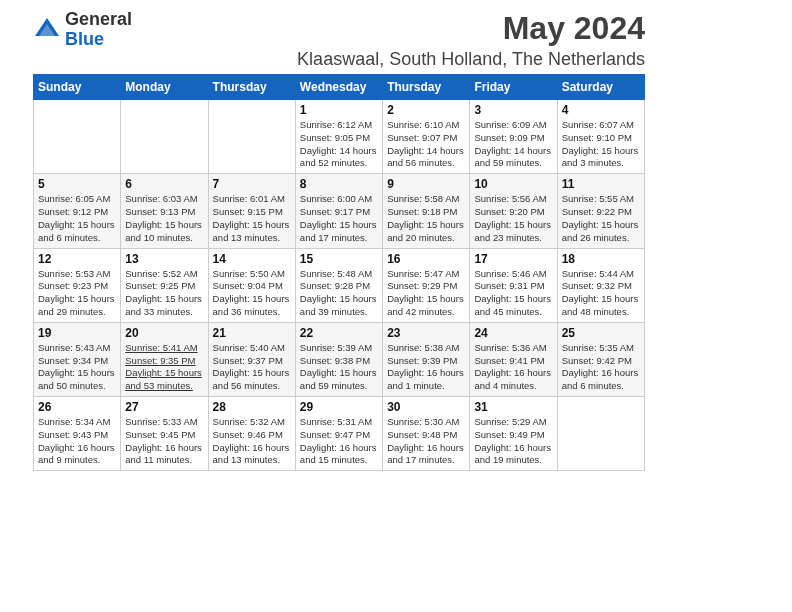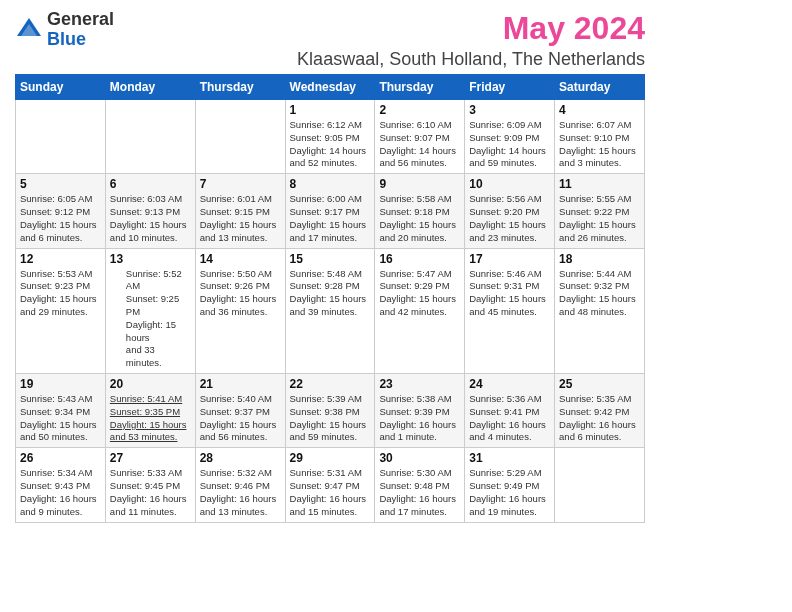--- a/index.html
+++ b/index.html
@@ -4,21 +4,21 @@
   <style>
     * { box-sizing: border-box; margin: 0; padding: 0; }
     body {
       font-family: Arial, sans-serif;
       background: #fff;
       width: 792px;
       min-height: 612px;
     }
     .page {
       width: 660px;
-      padding: 10px 15px 15px 15px;
+      padding: 10px 15px 15px 33px;
     }
     .header {
       display: flex;
       justify-content: space-between;
       align-items: flex-start;
       margin-bottom: 4px;
     }
     .logo {
       display: flex;
       align-items: center;
@@ -34,21 +34,21 @@
     .logo-icon {
       width: 28px;
       height: 28px;
     }
     .title-block {
       text-align: right;
     }
     .month-title {
       font-size: 32px;
       font-weight: bold;
-      color: #ec4899;
+      color: #404040;
     }
     .subtitle {
       font-size: 18px;
       color: #444;
       margin-top: 2px;
     }
     .calendar {
       width: 100%;
       border-collapse: collapse;
       border: 1px solid #d946ef;
@@ -210,29 +210,29 @@
         <tr>
           <td>
             <div class="cell-day">12</div>
             <div class="cell-info" style="white-space: pre-line;">Sunrise: 5:53 AM
 Sunset: 9:23 PM
 Daylight: 15 hours
 and 29 minutes.</div>
           </td>
           <td>
             <div class="cell-day">13</div>
-            <div class="cell-info" style="white-space: pre-line; margin-left: 16px;">Sunrise: 5:52 AM
+            <div class="cell-info" style="white-space: pre-line;">Sunrise: 5:52 AM
 Sunset: 9:25 PM
 Daylight: 15 hours
 and 33 minutes.</div>
           </td>
           <td>
             <div class="cell-day">14</div>
             <div class="cell-info" style="white-space: pre-line;">Sunrise: 5:50 AM
-Sunset: 9:26 PM
+Sunset: 9:04 PM
 Daylight: 15 hours
 and 36 minutes.</div>
           </td>
           <td>
             <div class="cell-day">15</div>
             <div class="cell-info" style="white-space: pre-line;">Sunrise: 5:48 AM
 Sunset: 9:28 PM
 Daylight: 15 hours
 and 39 minutes.</div>
           </td>

